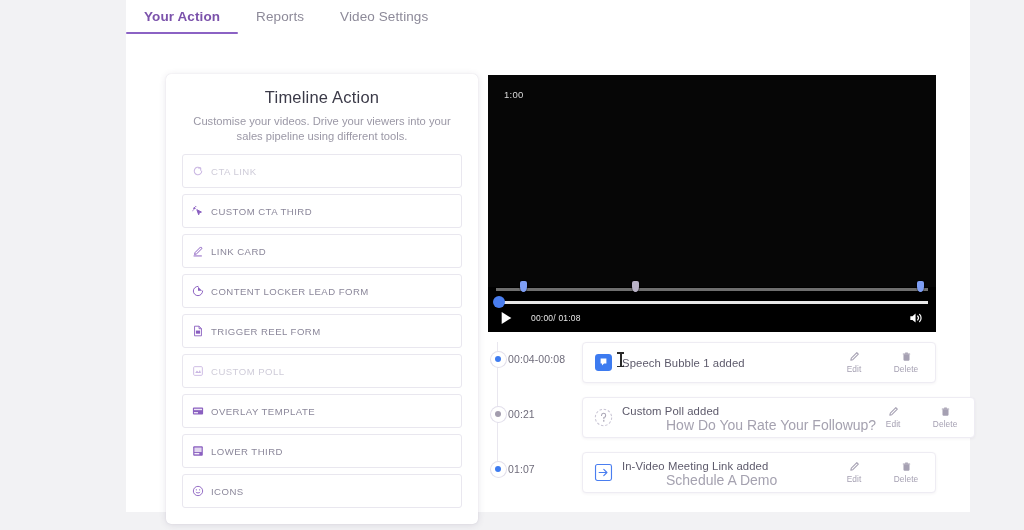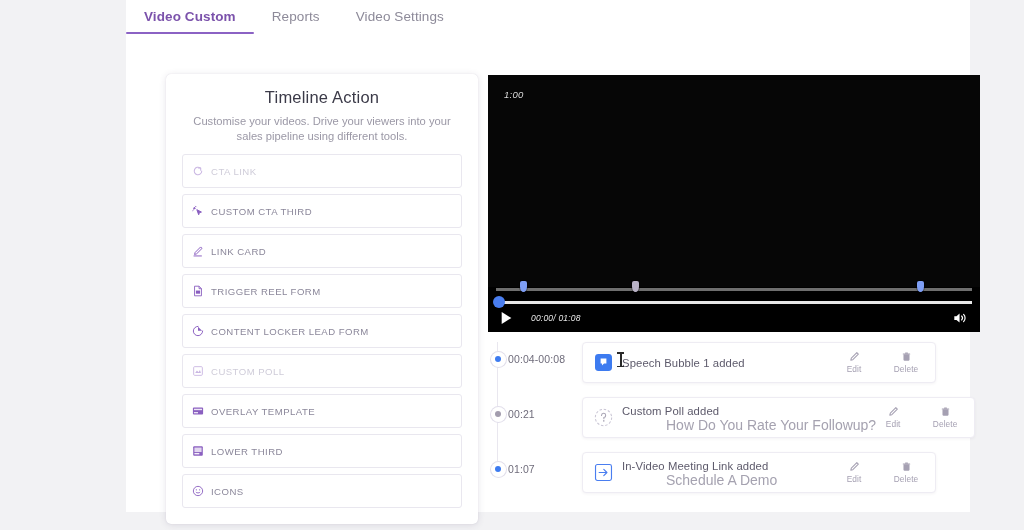--- a/index.html
+++ b/index.html
@@ -125,25 +125,24 @@
     justify-content: center;
     color: #8a5fc0;
   }
   .ai-icon svg { display: block; }
 
   
   .player {
     position: absolute;
     left: 362px;     
     top: 75px;
-    width: 492px;
+    width: 448px;
     height: 257px;
     background: #000;
     overflow: hidden;
-    font-style: italic;
   }
   .video-stage {
     position: absolute;
     inset: 0 0 45px 0;
     background: #060606;
   }
   .video-timestamp {
     position: absolute;
     left: 16px;
     top: 14px;
@@ -377,21 +376,21 @@
   }
 </style>
 </head>
 <body>
 
 <div id="app">
 
   <div class="content-panel">
 
     <div class="tabbar">
-      <div class="tab active">Video Custom</div>
+      <div class="tab active">Your Action</div>
       <div class="tab">Reports</div>
       <div class="tab">Video Settings</div>
     </div>
 
     <div class="timeline-card">
       <div class="card-title">Timeline Action</div>
       <div class="card-sub">Customise your videos. Drive your viewers into your sales pipeline using different tools.</div>
 
       <div class="action-list">
 
@@ -416,41 +415,41 @@
         </div>
 
         <div class="action-item">
           <span class="ai-icon">
             <svg width="12" height="12" viewBox="0 0 16 16" fill="none" stroke="currentColor" stroke-width="1.3">
               <path d="M11.5 2.6 13.4 4.5 6.1 11.8 3.4 12.6 4.2 9.9z" stroke-linejoin="round"></path>
               <path d="M2.6 14.6h10" stroke-linecap="round"></path>
             </svg>
           </span>
           <span class="ai-label">LINK CARD</span>
+        </div>
+
+        <div class="action-item">
+          <span class="ai-icon">
+            <svg width="12" height="12" viewBox="0 0 16 16" fill="none" stroke="currentColor" stroke-width="1.3">
+              <path d="M8 1.8a6.2 6.2 0 1 0 6.2 6.2" stroke-linecap="round"></path>
+              <path d="M8 2.2v5.6h5.4" fill="currentColor" stroke="none"></path>
+            </svg>
+          </span>
+          <span class="ai-label">CONTENT LOCKER LEAD FORM</span>
         </div>
 
         <div class="action-item">
           <span class="ai-icon">
             <svg width="12" height="12" viewBox="0 0 16 16" fill="none" stroke="currentColor" stroke-width="1.2">
               <path d="M3.4 1.6h6l3.2 3.2v9.6H3.4z" stroke-linejoin="round"></path>
               <path d="M9.4 1.7v3.2h3.1" stroke-linejoin="round"></path>
               <rect x="5.2" y="7.4" width="5.6" height="4.2" fill="currentColor" stroke="none"></rect>
             </svg>
           </span>
           <span class="ai-label">TRIGGER REEL FORM</span>
-        </div>
-
-        <div class="action-item">
-          <span class="ai-icon">
-            <svg width="12" height="12" viewBox="0 0 16 16" fill="none" stroke="currentColor" stroke-width="1.3">
-              <path d="M8 1.8a6.2 6.2 0 1 0 6.2 6.2" stroke-linecap="round"></path>
-              <path d="M8 2.2v5.6h5.4" fill="currentColor" stroke="none"></path>
-            </svg>
-          </span>
-          <span class="ai-label">CONTENT LOCKER LEAD FORM</span>
         </div>
 
         <div class="action-item dim">
           <span class="ai-icon">
             <svg width="12" height="12" viewBox="0 0 16 16" fill="none" stroke="currentColor" stroke-width="1.2">
               <rect x="2.2" y="2.2" width="11.6" height="11.6" rx="1.4" stroke-linejoin="round"></rect>
               <path d="M4.2 10.8 6.6 7.4l2 2.2 2-2.8 1.3 4z" fill="currentColor" stroke="none"></path>
             </svg>
           </span>
           <span class="ai-label">CUSTOM POLL</span>

